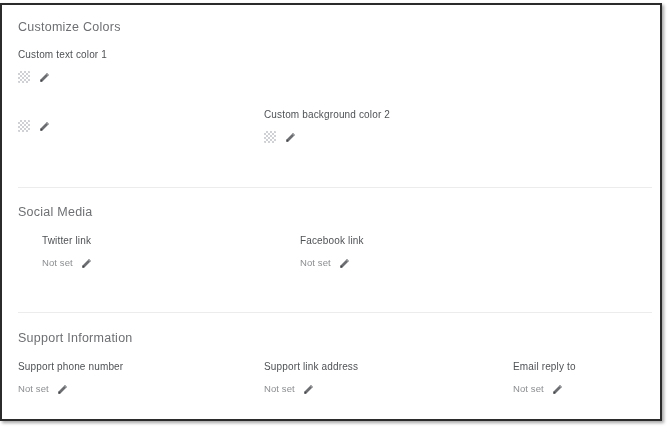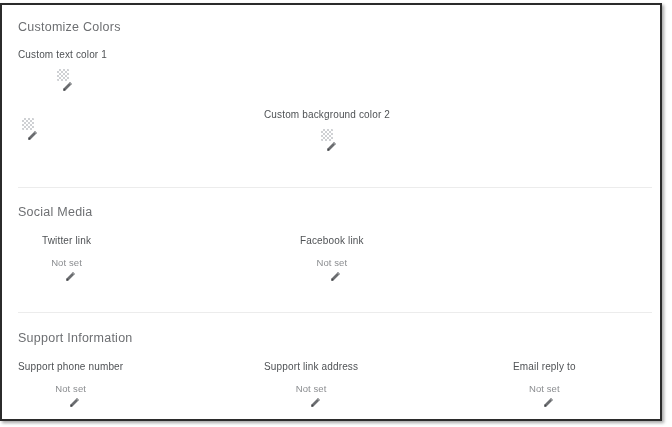--- a/index.html
+++ b/index.html
@@ -71,21 +71,20 @@
     font-weight: normal;
     letter-spacing: 0.15px;
     white-space: nowrap;
     line-height: 11px;
   }
   .field-row {
     display: flex;
     align-items: center;
     height: 16px;
     margin-top: 9px;
-    flex-direction: column;
   }
   .field-value {
     color: #8b8d90;
     font-size: 9.5px;
     font-weight: 400;
     letter-spacing: 0.1px;
     white-space: nowrap;
     line-height: 16px;
   }
 

